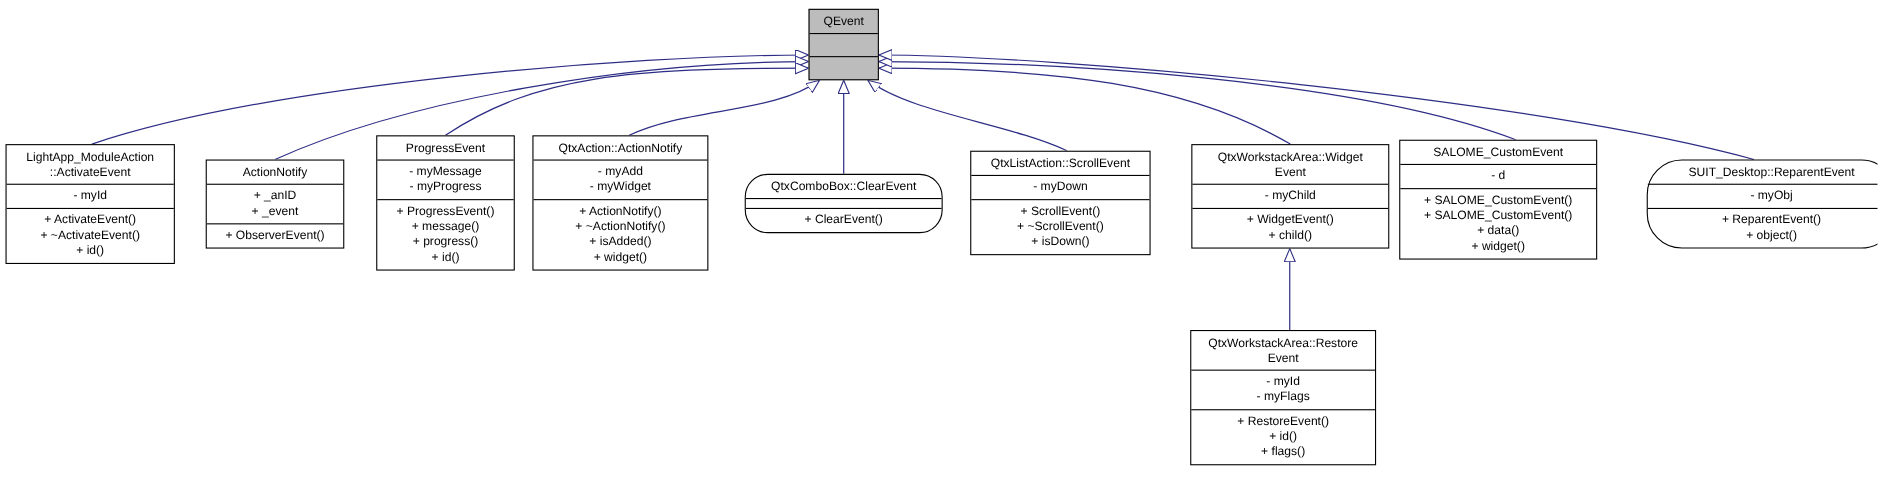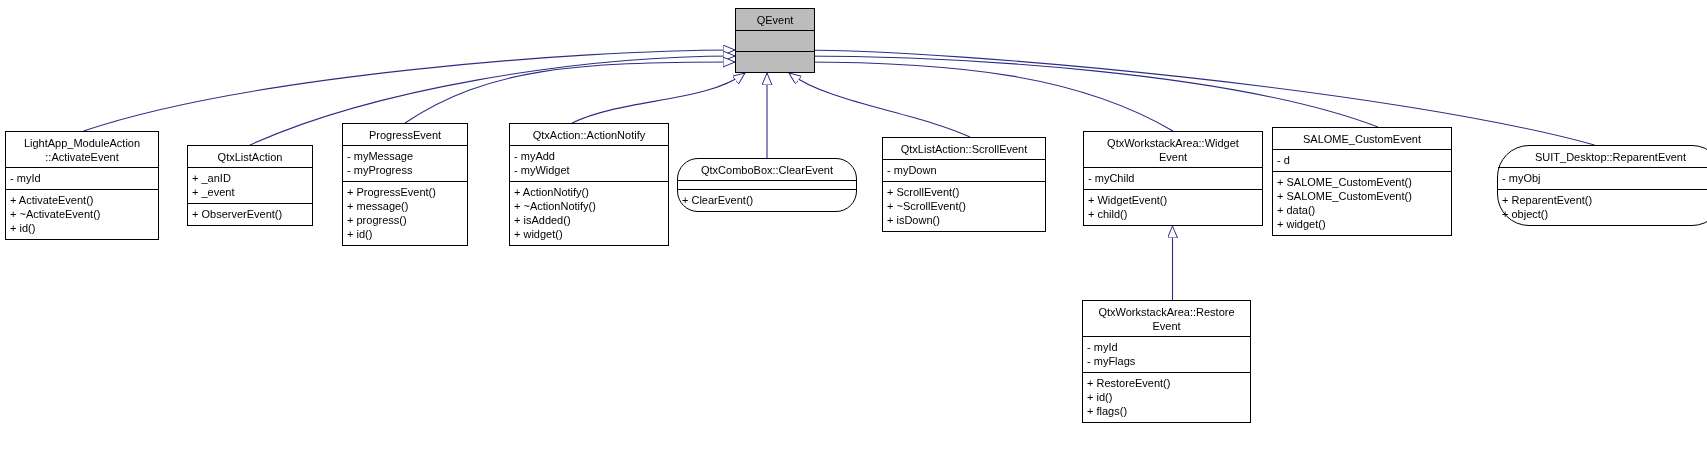--- a/index.html
+++ b/index.html
@@ -14,21 +14,21 @@
     box-sizing:border-box;cursor:pointer;
   }
   .uml-class.base{background:#bcbcbc;cursor:default;}
   .uml-title{text-align:center;padding:4px 4px 3px 4px;line-height:14px;white-space:nowrap;}
   .uml-attrs,.uml-methods{
     border-top:1px solid #000;padding:3px 4px 4px 4px;line-height:14px;
     text-align:left;white-space:nowrap;
   }
   .uml-attrs.empty,.uml-methods.empty{min-height:8px;padding:0;}
   .base .uml-attrs.empty,.base .uml-methods.empty{min-height:20px;}
-  .member-row{white-space:nowrap;}
+  .member-row{white-space:nowrap;text-align:center;}
 </style>
 </head>
 <body>
 
 <div id="diagram">
   <svg id="edges" width="1707" height="456">
     <defs>
       <marker id="inherit-arrow" markerUnits="userSpaceOnUse" markerWidth="14" markerHeight="12" refX="12" refY="5" orient="auto">
         <path d="M0,0 L12,5 L0,10 Z" fill="#ffffff" stroke="#2d2d86" stroke-width="1"></path>
       </marker>
@@ -39,21 +39,21 @@
         <path d="M 405 123 C 487.5 68, 575 62, 735 62" fill="none" stroke="#2d2d86" stroke-width="1.1" marker-end="url(#inherit-arrow)"></path>
         <path d="M 572 123 C 623.9 98, 705 103, 745 73" fill="none" stroke="#2d2d86" stroke-width="1.1" marker-end="url(#inherit-arrow)"></path>
         <path d="M 767 158 L 767 73" fill="none" stroke="#2d2d86" stroke-width="1.1" marker-end="url(#inherit-arrow)"></path>
         <path d="M 970 137 C 915.7 112, 829 103, 789 73" fill="none" stroke="#2d2d86" stroke-width="1.1" marker-end="url(#inherit-arrow)"></path>
         <path d="M 1173 131 C 1079.5 76, 959 62, 799 62" fill="none" stroke="#2d2d86" stroke-width="1.1" marker-end="url(#inherit-arrow)"></path>
         <path d="M 1378 127 C 1233.25 72, 959 56, 799 56" fill="none" stroke="#2d2d86" stroke-width="1.1" marker-end="url(#inherit-arrow)"></path>
         <path d="M 1594.5 145 C 1395.625 90, 959 50, 799 50" fill="none" stroke="#2d2d86" stroke-width="1.1" marker-end="url(#inherit-arrow)"></path>
         <path d="M 1172.5 300 L 1172.5 226" fill="none" stroke="#2d2d86" stroke-width="1.1" marker-end="url(#inherit-arrow)"></path>
       </g>
   </svg>
-<div class="uml-class base" id="cls-qevent" style="left: 735px; top: 8px; width: 80px; background: rgb(188, 188, 188);">
+<div class="uml-class base" id="cls-qevent" style="left: 735px; top: 8px; width: 64px; background: rgb(188, 188, 188);">
     <div class="uml-title">
         <div>QEvent</div>
       </div>
     <div class="uml-attrs empty"></div>
     <div class="uml-methods empty"></div>
   </div>
     <div class="uml-class" id="cls-activate-event" style="left: 5px; top: 131px; width: 154px;">
     <div class="uml-title">
         <div>LightApp_ModuleAction</div>
         <div>::ActivateEvent</div>
@@ -62,21 +62,21 @@
         <div class="member-row">- myId</div>
       </div>
     <div class="uml-methods">
         <div class="member-row">+ ActivateEvent()</div>
         <div class="member-row">+ ~ActivateEvent()</div>
         <div class="member-row">+ id()</div>
       </div>
   </div>
     <div class="uml-class" id="cls-observer-event" style="left: 187px; top: 145px; width: 126px;">
     <div class="uml-title">
-        <div>QtxListAction</div>
+        <div>ActionNotify</div>
       </div>
     <div class="uml-attrs">
         <div class="member-row">+ _anID</div>
         <div class="member-row">+ _event</div>
       </div>
     <div class="uml-methods">
         <div class="member-row">+ ObserverEvent()</div>
       </div>
   </div>
     <div class="uml-class" id="cls-progress-event" style="left: 342px; top: 123px; width: 126px;">
@@ -87,21 +87,21 @@
         <div class="member-row">- myMessage</div>
         <div class="member-row">- myProgress</div>
       </div>
     <div class="uml-methods">
         <div class="member-row">+ ProgressEvent()</div>
         <div class="member-row">+ message()</div>
         <div class="member-row">+ progress()</div>
         <div class="member-row">+ id()</div>
       </div>
   </div>
-    <div class="uml-class" id="cls-action-notify" style="left: 509px; top: 123px; width: 160px;">
+    <div class="uml-class" id="cls-action-notify" style="left: 484px; top: 123px; width: 160px;">
     <div class="uml-title">
         <div>QtxAction::ActionNotify</div>
       </div>
     <div class="uml-attrs">
         <div class="member-row">- myAdd</div>
         <div class="member-row">- myWidget</div>
       </div>
     <div class="uml-methods">
         <div class="member-row">+ ActionNotify()</div>
         <div class="member-row">+ ~ActionNotify()</div>

